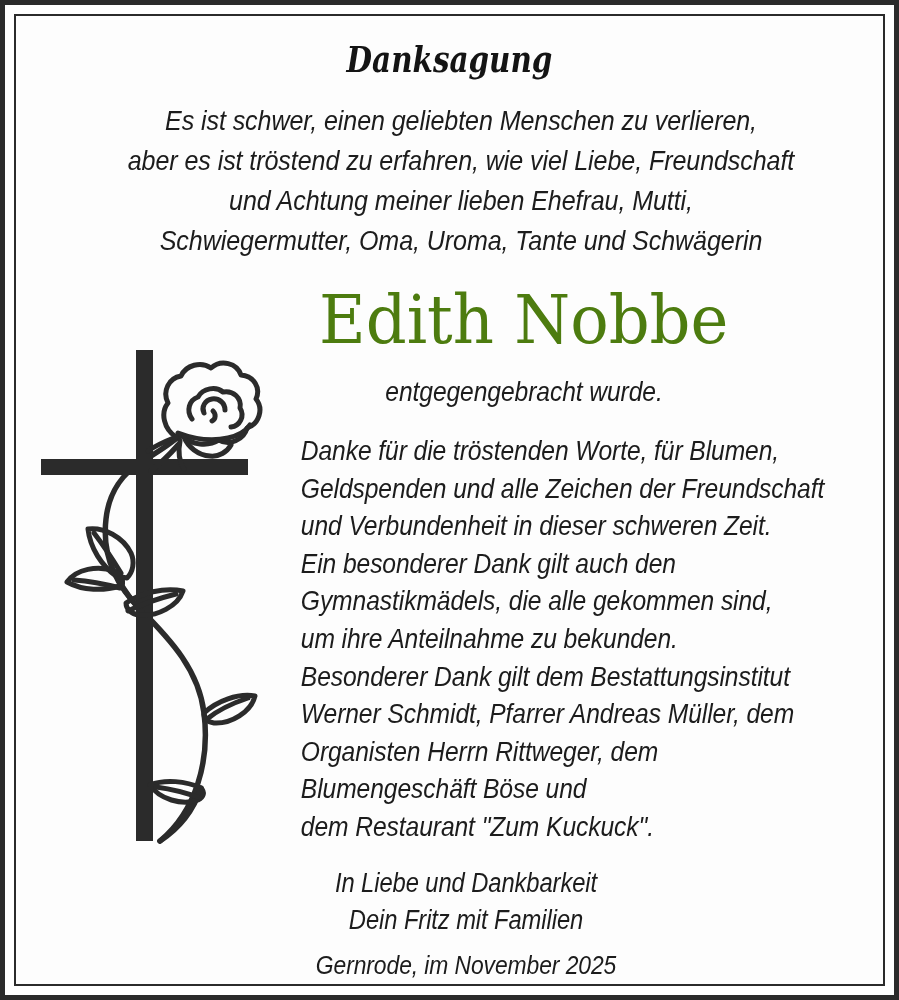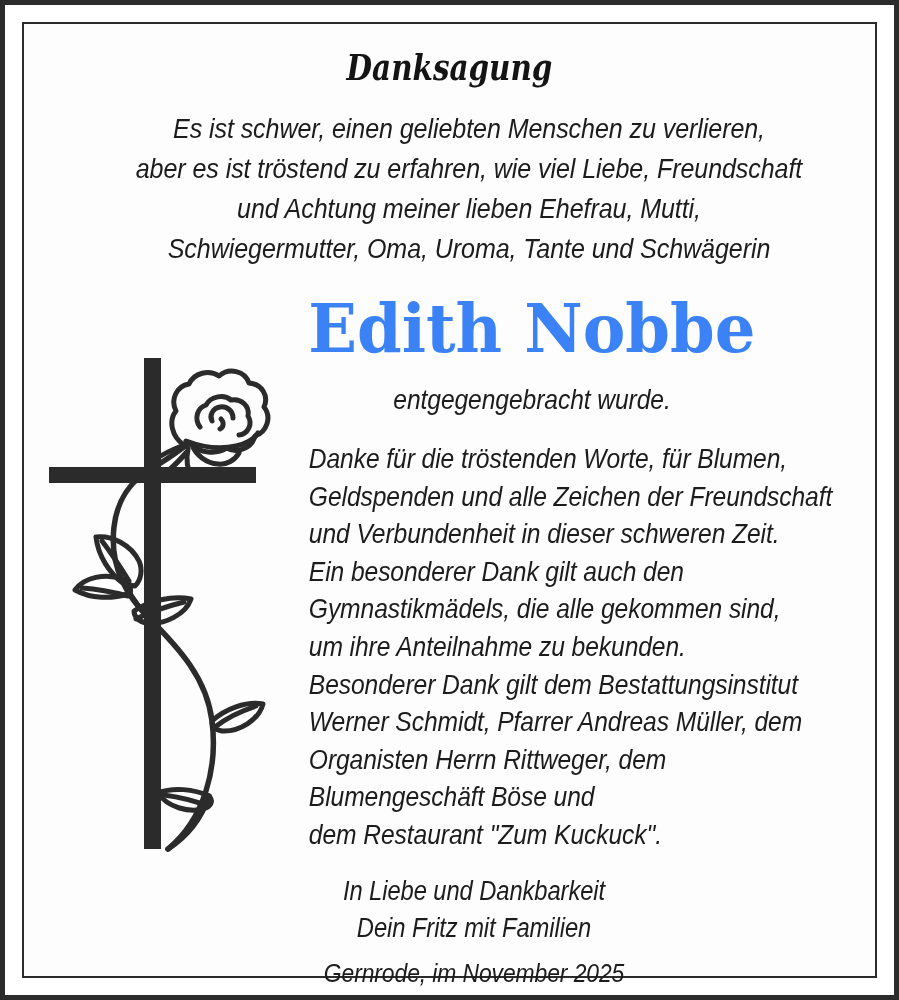--- a/index.html
+++ b/index.html
@@ -20,21 +20,21 @@
     box-sizing: border-box;
     background: #2b2b2b;          
     padding: 5px;                  
     overflow: hidden;
   }
   .frame-gap {                     
     width: 100%;
     height: 100%;
     box-sizing: border-box;
     background: #ffffff;
-    padding: 17px;
+    padding: 9px;
   }
   .frame-inner {                   
     width: 100%;
     height: 100%;
     box-sizing: border-box;
     border: 2px solid #2b2b2b;
     background: #fdfdfd;
     position: relative;
   }
 
@@ -86,24 +86,24 @@
   #intro .line span { display: inline-block; }
 
   
   #name-line {
     position: absolute;
     top: 266px;
     left: 228px;
     width: 560px;
     text-align: center;
     font-family: "DejaVu Serif", "Liberation Serif", serif;
-    font-weight: 700;
+    font-weight: 400;
     font-size: 68px;
     line-height: 76px;
-    color: #3b82f6;
+    color: #4d7c0f;
     white-space: nowrap;
   }
   #name-line span { display: inline-block; transform: scaleX(0.94); }
 
   
   #continuation {
     position: absolute;
     top: 357px;
     left: 228px;
     width: 560px;

